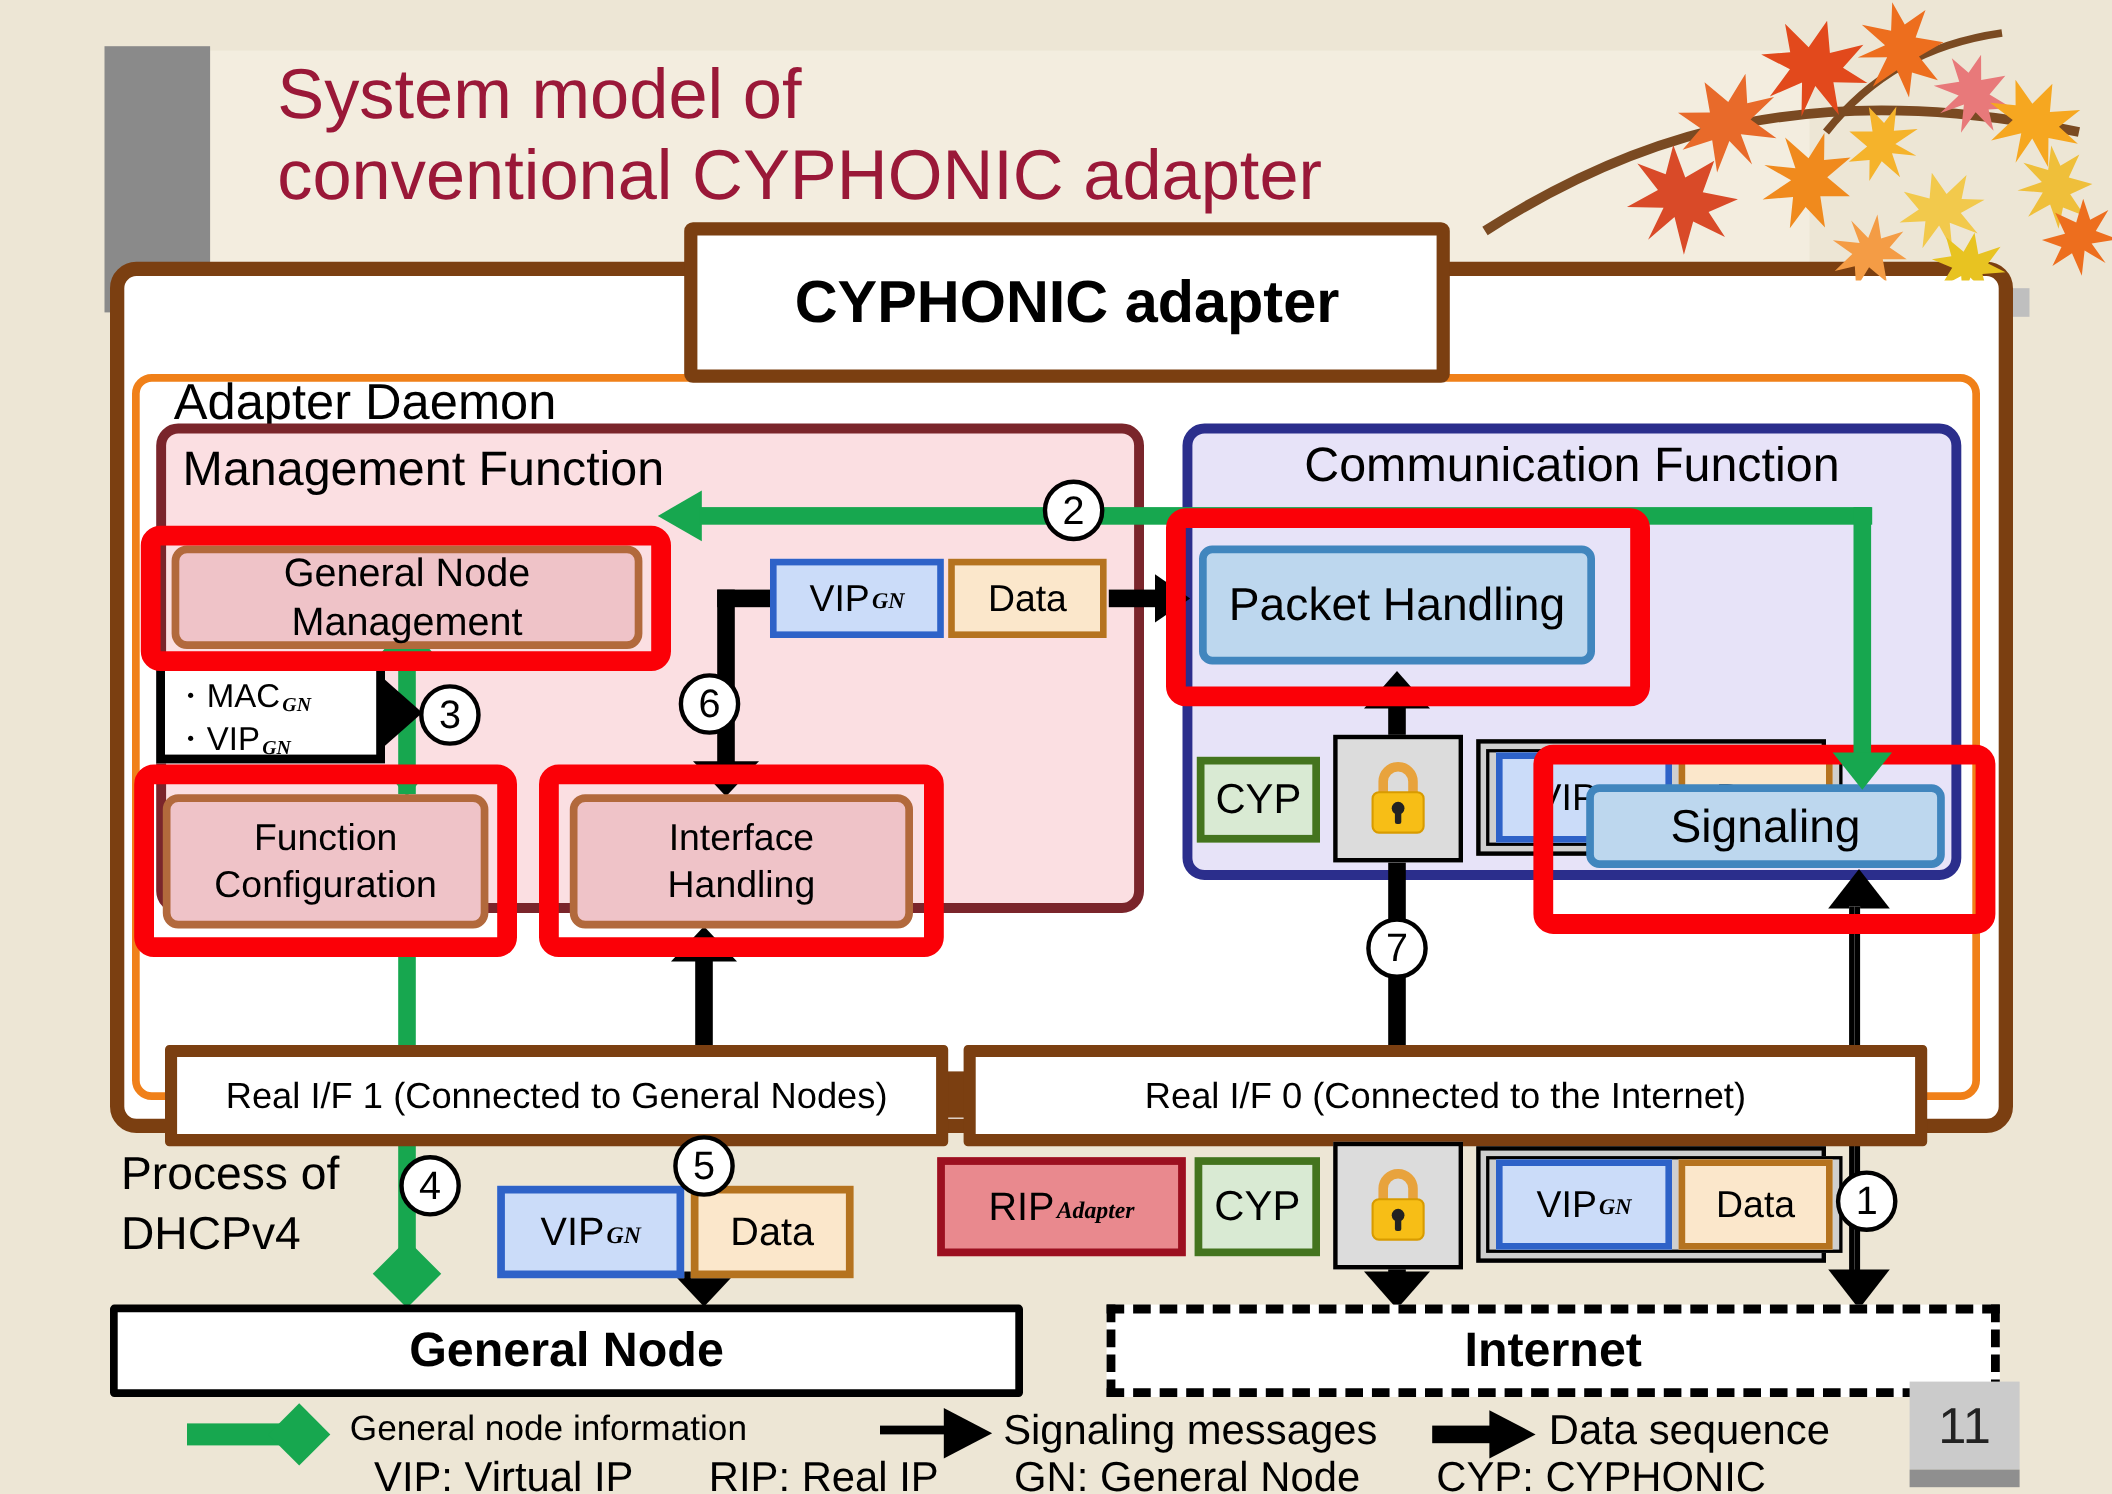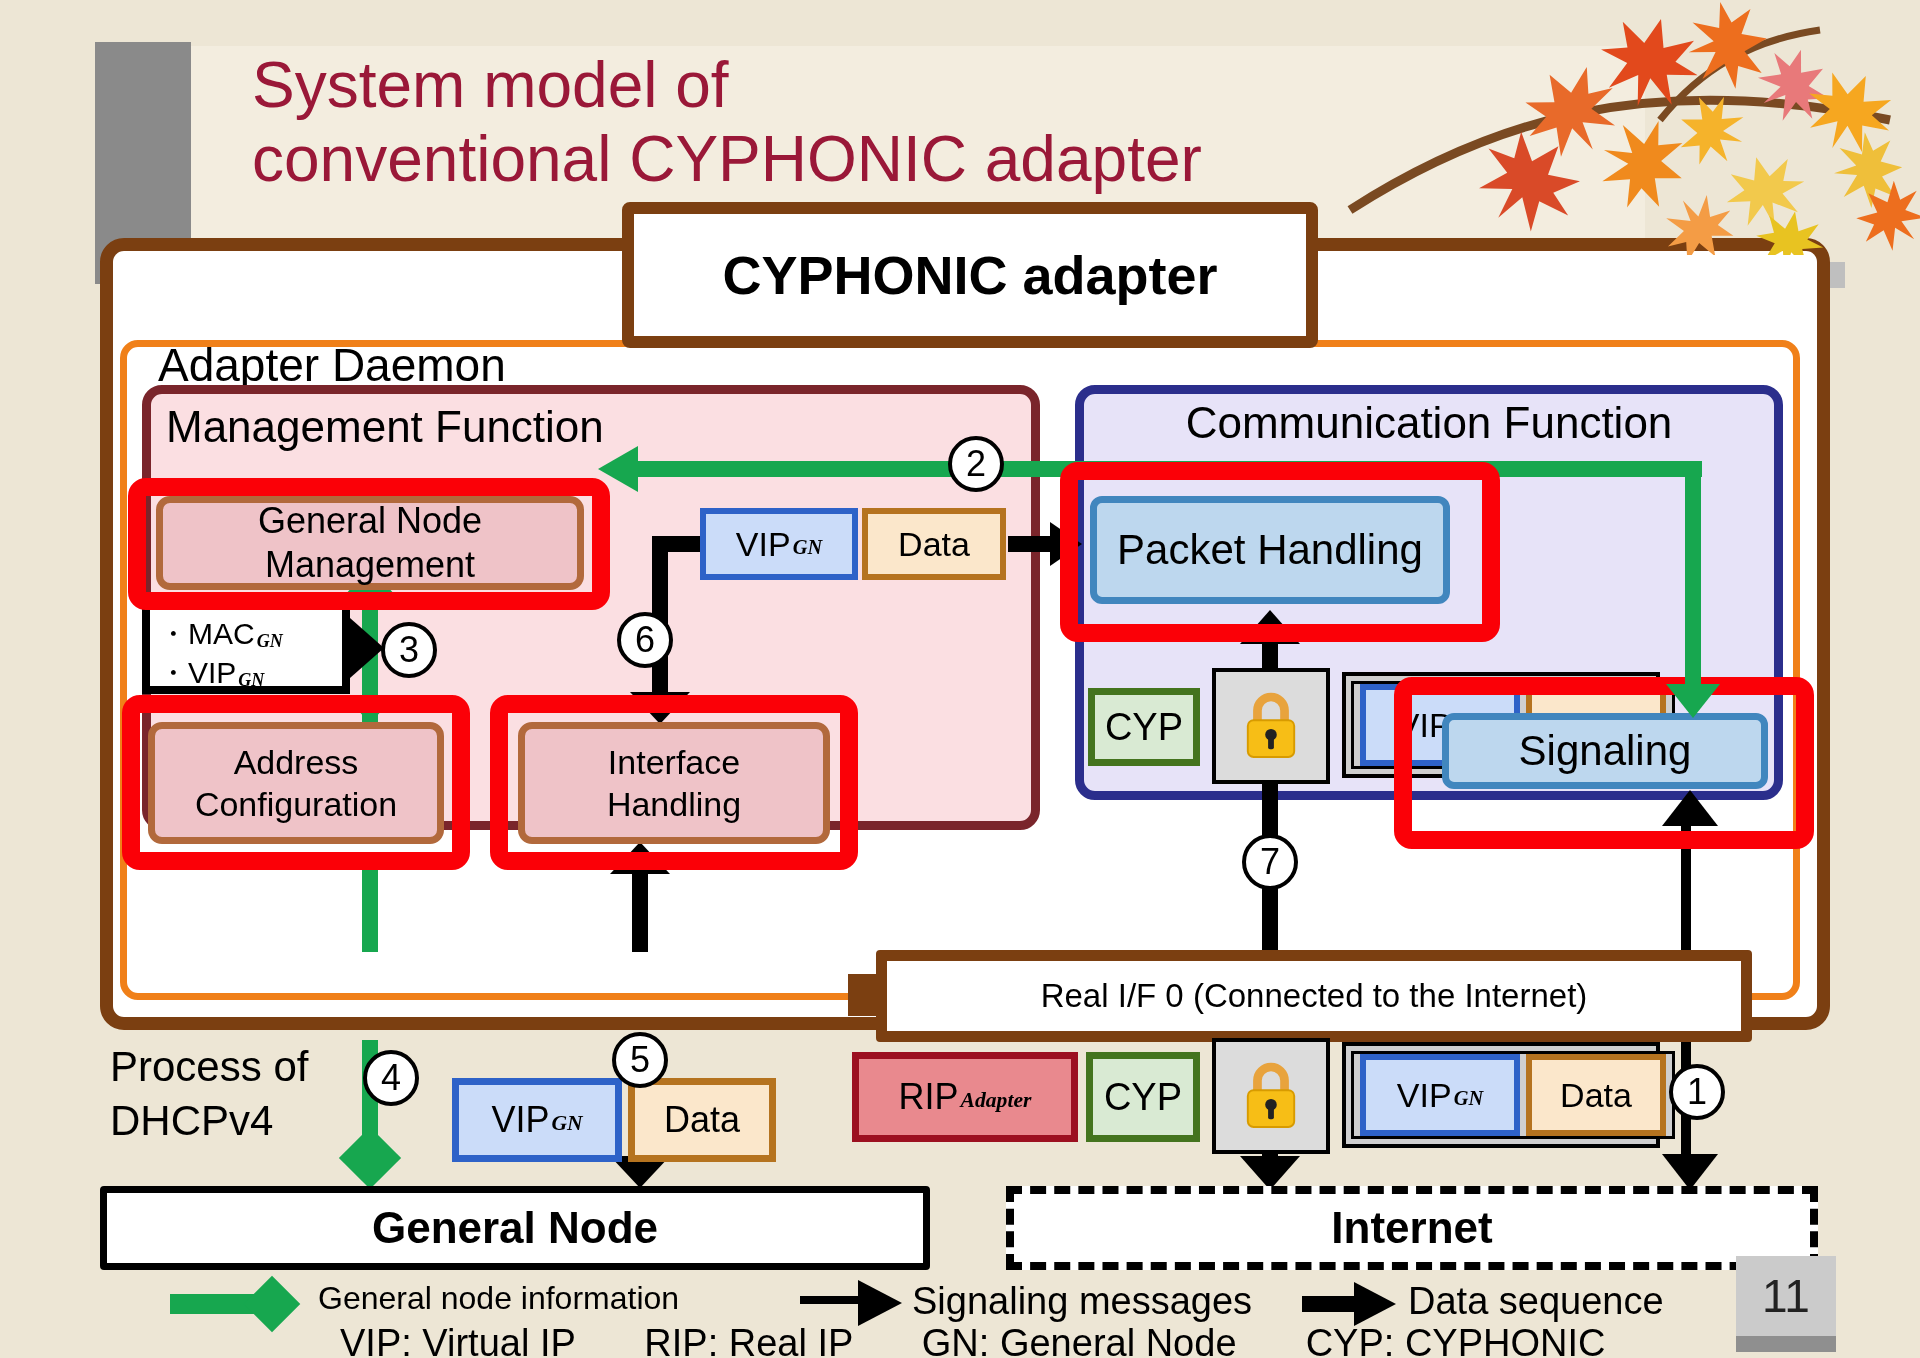--- a/index.html
+++ b/index.html
@@ -120,21 +120,21 @@
 
   <div class="abs" style="left:142px;top:602px;width:208px;height:92px;background:#fff;border:8px solid #000;font-size:30px;line-height:1.3;padding:4px 8px;z-index:5;">
     <div><span>・MAC</span><span class="sub">GN</span></div>
     <div><span>・VIP</span><span class="sub">GN</span></div>
   </div>
   <div class="abs tri" style="left:350px;top:618px;border-top:30px solid transparent;border-bottom:30px solid transparent;border-left:34px solid #000;z-index:5;"></div>
 
   <div class="abs redframe" style="left:122px;top:695px;width:348px;height:175px;"></div>
   <div class="abs ctr" style="left:148px;top:722px;width:296px;height:122px;border:7px solid #B2693C;border-radius:14px;background:#EFC3C8;font-size:34px;line-height:1.25;z-index:5;">
     <div>
-      <div>Address</div>
+      <div>Function</div>
       <div>Configuration</div>
     </div>
   </div>
 
   <div class="abs redframe" style="left:490px;top:695px;width:368px;height:175px;"></div>
   <div class="abs ctr" style="left:518px;top:722px;width:312px;height:122px;border:7px solid #B2693C;border-radius:14px;background:#EFC3C8;font-size:34px;line-height:1.25;z-index:5;">
     <div>
       <div>Interface</div>
       <div>Handling</div>
     </div>
@@ -175,20 +175,23 @@
       </div>
     </div>
   </div>
 
   <div class="abs redframe" style="left:1394px;top:677px;width:420px;height:172px;"></div>
   <div class="abs ctr" style="left:1442px;top:713px;width:326px;height:76px;border:7px solid #4186BE;border-radius:12px;background:#BDD7EE;font-size:42px;z-index:5;">
     <span>Signaling</span>
   </div>
 
   <div class="abs" style="left:848px;top:974px;width:42px;height:42px;background:#7B3F11;z-index:5;"></div>
+  <div class="abs barlabel" style="left:150px;top:950px;width:712px;height:92px;">
+    <span>Real I/F 1 (Connected to General Nodes)</span>
+  </div>
   <div class="abs barlabel" style="left:876px;top:950px;width:876px;height:92px;">
     <span>Real I/F 0 (Connected to the Internet)</span>
   </div>
 
   <div class="abs" style="left:110px;top:1040px;width:250px;font-size:42px;line-height:1.28;text-align:left;z-index:5;">
     <div>Process of</div>
     <div>DHCPv4</div>
   </div>
   <div class="abs chip" style="left:452px;top:1078px;width:170px;height:84px;border:7px solid #2E62C8;background:#CBDCF9;font-size:36px;z-index:5;">
     <span>VIP</span>

